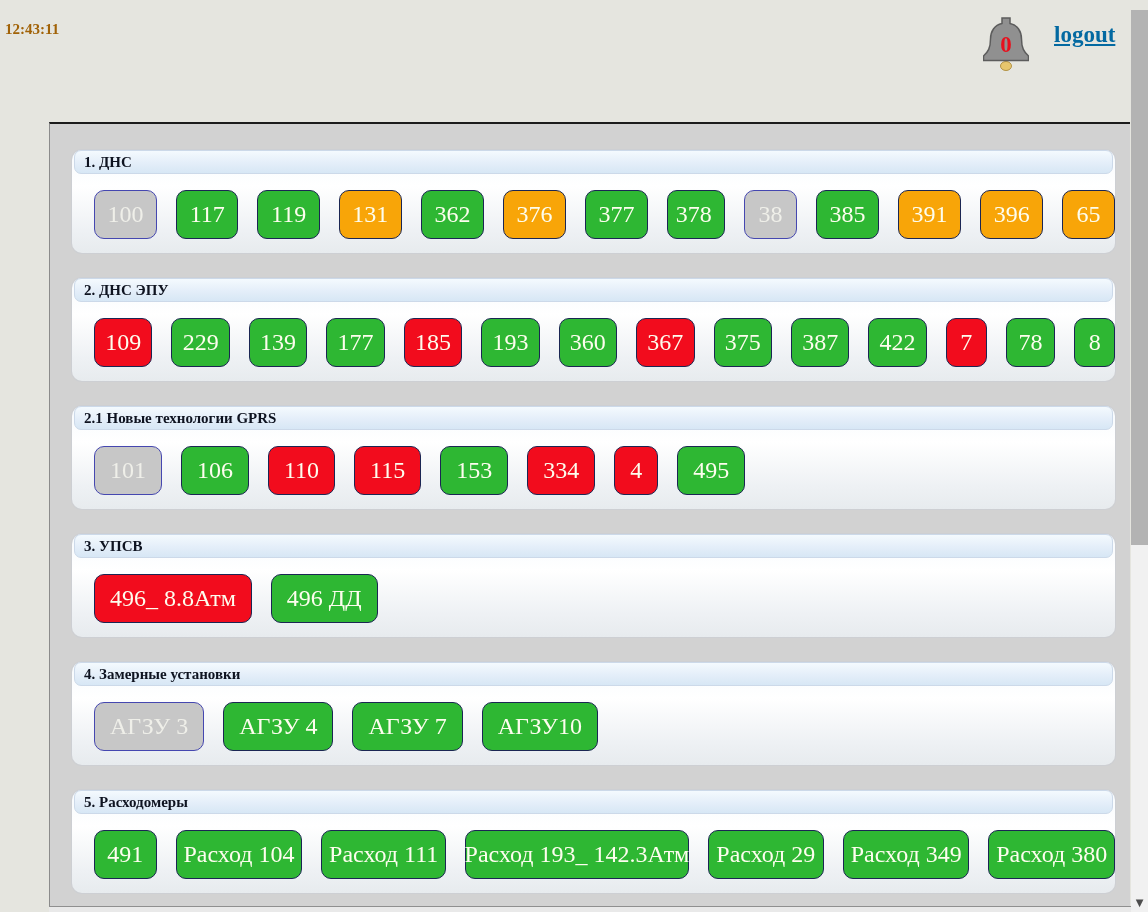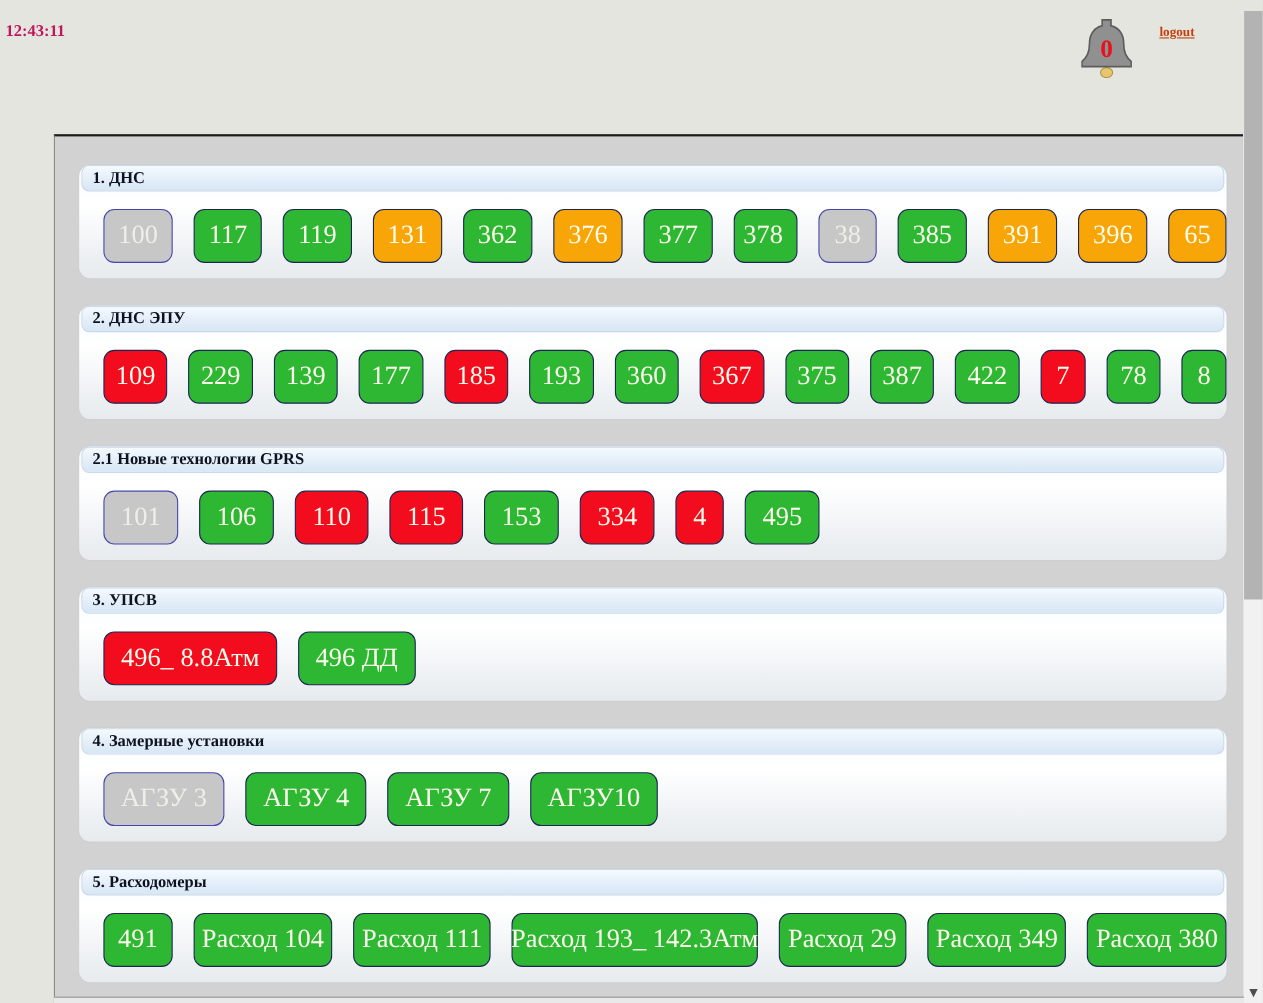--- a/index.html
+++ b/index.html
@@ -5,33 +5,33 @@
   * { margin:0; padding:0; box-sizing:border-box; }
   html,body { width:1148px; height:912px; overflow:hidden; }
   body {
     background:#e5e5df;
     font-family:"Liberation Serif", serif;
     position:relative;
   }
   
   .clock {
     position:absolute; left:5px; top:21px;
-    font-weight:bold; font-size:15px; color:#be185d;
+    font-weight:bold; font-size:15px; color:#a16207;
   }
   .bell-wrap {
     position:absolute; left:983px; top:16px; width:46px; height:56px;
     cursor:pointer;
   }
   .bell-count-svg {
     font-family:"Liberation Serif", serif;
     font-weight:bold; font-size:23px; fill:#e8101d;
   }
   .logout {
     position:absolute; left:1054px; top:22px;
-    font-weight:bold; font-size:12px; color:#c2410c;
+    font-weight:bold; font-size:23px; color:#0369a1;
     text-decoration:underline; cursor:pointer;
   }
   
   .card {
     position:absolute; left:49px; top:122px; width:1081px; height:790px;
     background:#d2d2d2;
     border-top:2px solid #1b1b1b;
     border-left:1px solid #8b8b8b;
     padding-top:24px;
     overflow:hidden;

